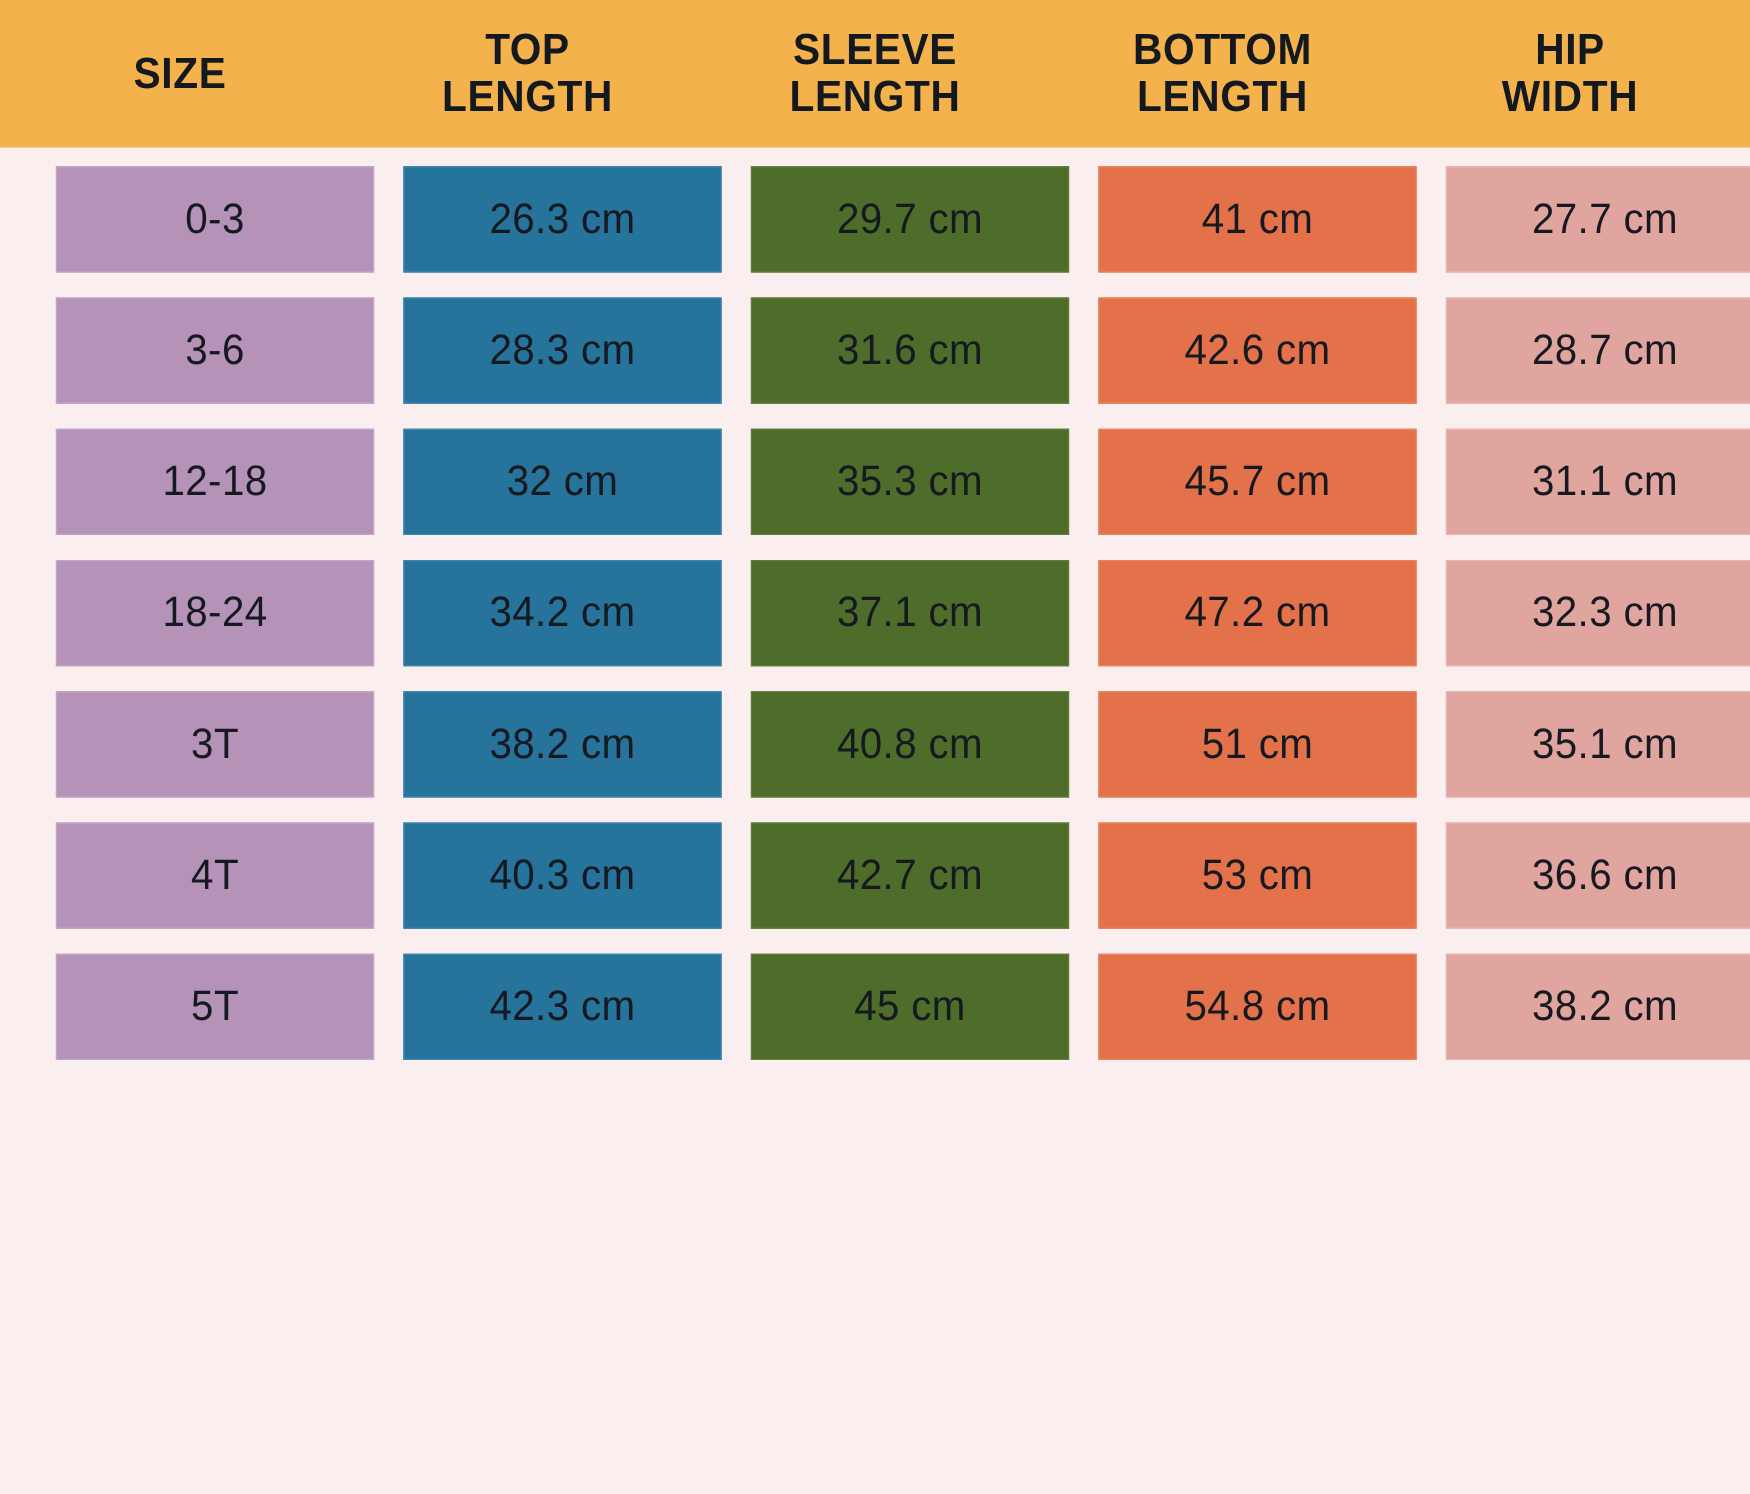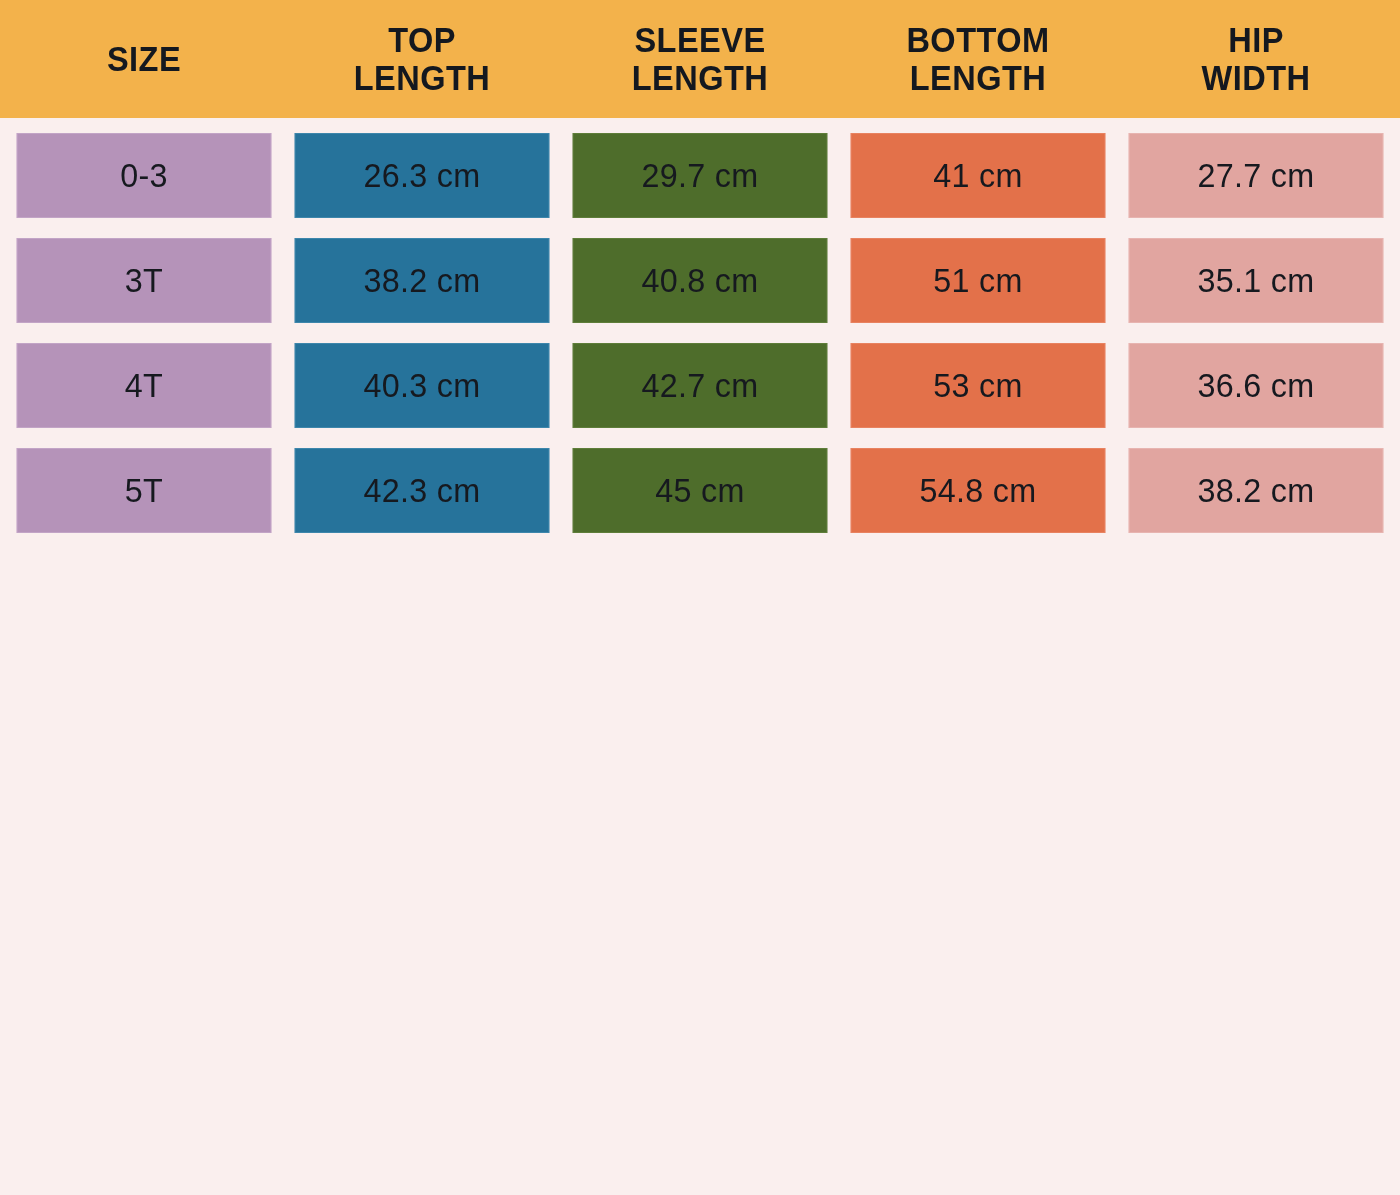--- a/index.html
+++ b/index.html
@@ -61,20 +61,21 @@
   
   .rows {
     position: absolute;
     left: 0;
     top: 133px;
     width: 1400px;
   }
   .row {
     position: relative;
     height: 105px;
+    margin-left: 28px;
   }
   .cell {
     position: absolute;
     top: 0;
     height: 85px;
     display: flex;
     align-items: center;
     justify-content: center;
     box-sizing: border-box;
     color: #16191F;
@@ -130,23 +131,44 @@
   <div class="rows">
 
     <div class="row">
       <div class="cell size c0">0-3</div>
       <div class="cell top c1">26.3 cm</div>
       <div class="cell sleeve c2">29.7 cm</div>
       <div class="cell bottom c3">41 cm</div>
       <div class="cell hip c4">27.7 cm</div>
     </div>
 
+    <div class="row">
+      <div class="cell size c0">3-6</div>
+      <div class="cell top c1">28.3 cm</div>
+      <div class="cell sleeve c2">31.6 cm</div>
+      <div class="cell bottom c3">42.6 cm</div>
+      <div class="cell hip c4">28.7 cm</div>
+    </div>
 
 
+    <div class="row">
+      <div class="cell size c0">12-18</div>
+      <div class="cell top c1">32 cm</div>
+      <div class="cell sleeve c2">35.3 cm</div>
+      <div class="cell bottom c3">45.7 cm</div>
+      <div class="cell hip c4">31.1 cm</div>
+    </div>
 
+    <div class="row">
+      <div class="cell size c0">18-24</div>
+      <div class="cell top c1">34.2 cm</div>
+      <div class="cell sleeve c2">37.1 cm</div>
+      <div class="cell bottom c3">47.2 cm</div>
+      <div class="cell hip c4">32.3 cm</div>
+    </div>
 
 
     <div class="row">
       <div class="cell size c0">3T</div>
       <div class="cell top c1">38.2 cm</div>
       <div class="cell sleeve c2">40.8 cm</div>
       <div class="cell bottom c3">51 cm</div>
       <div class="cell hip c4">35.1 cm</div>
     </div>
 

